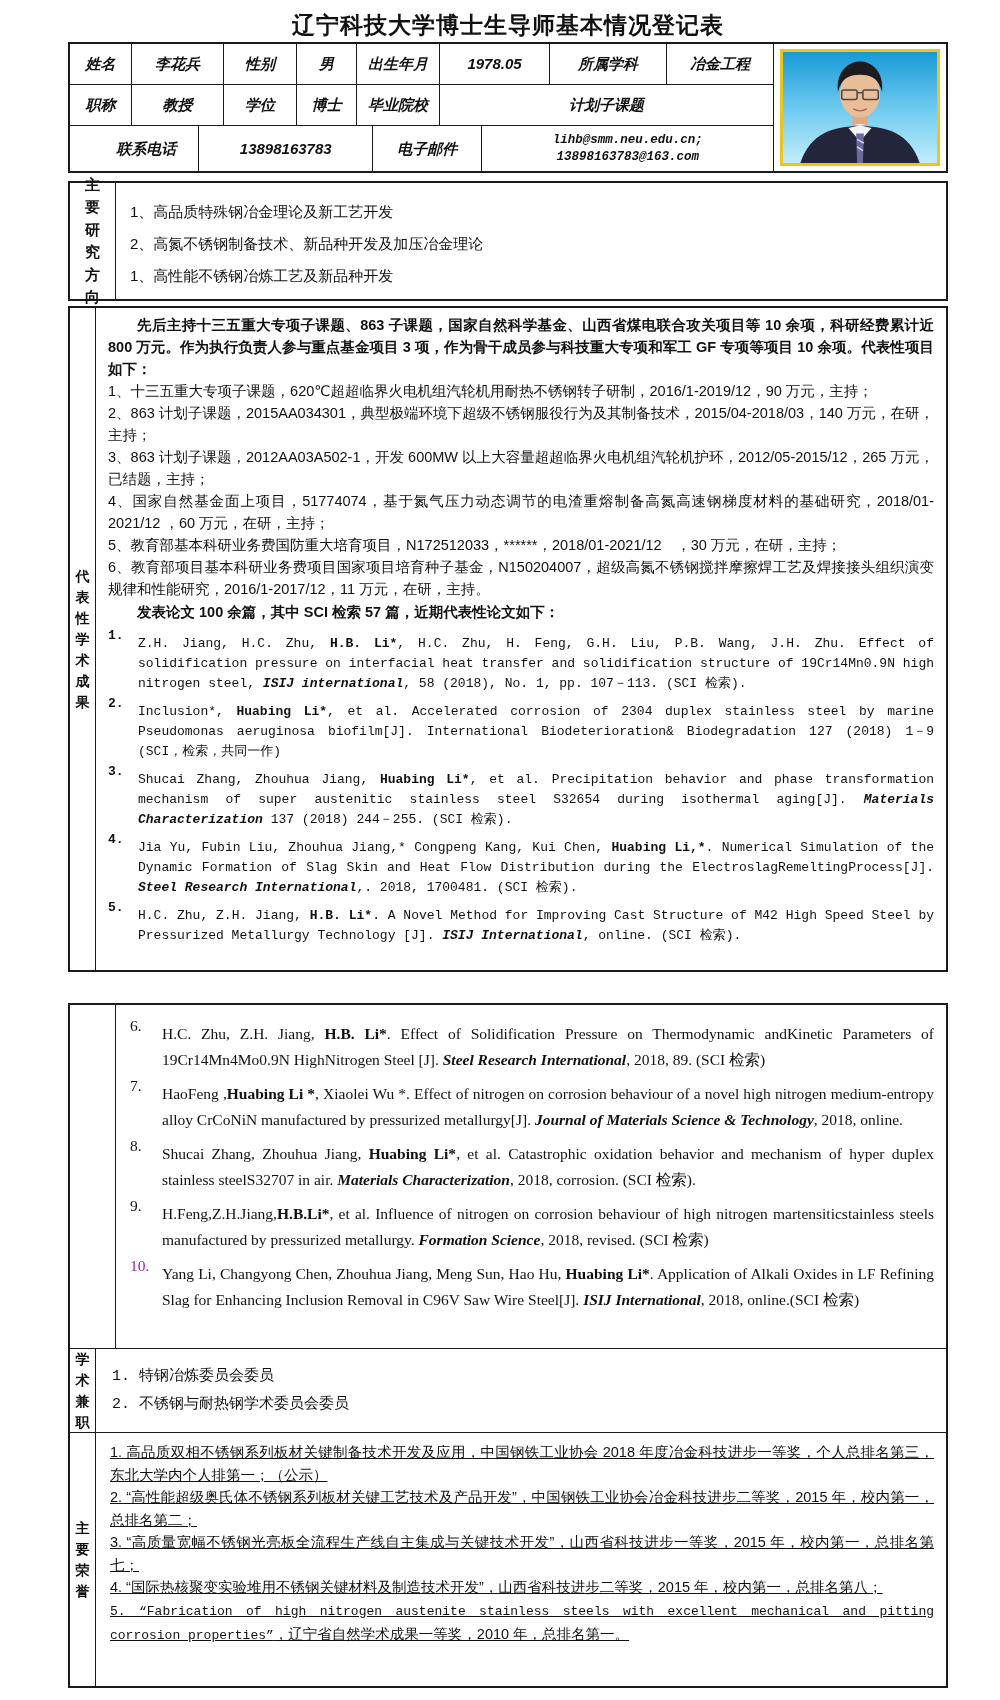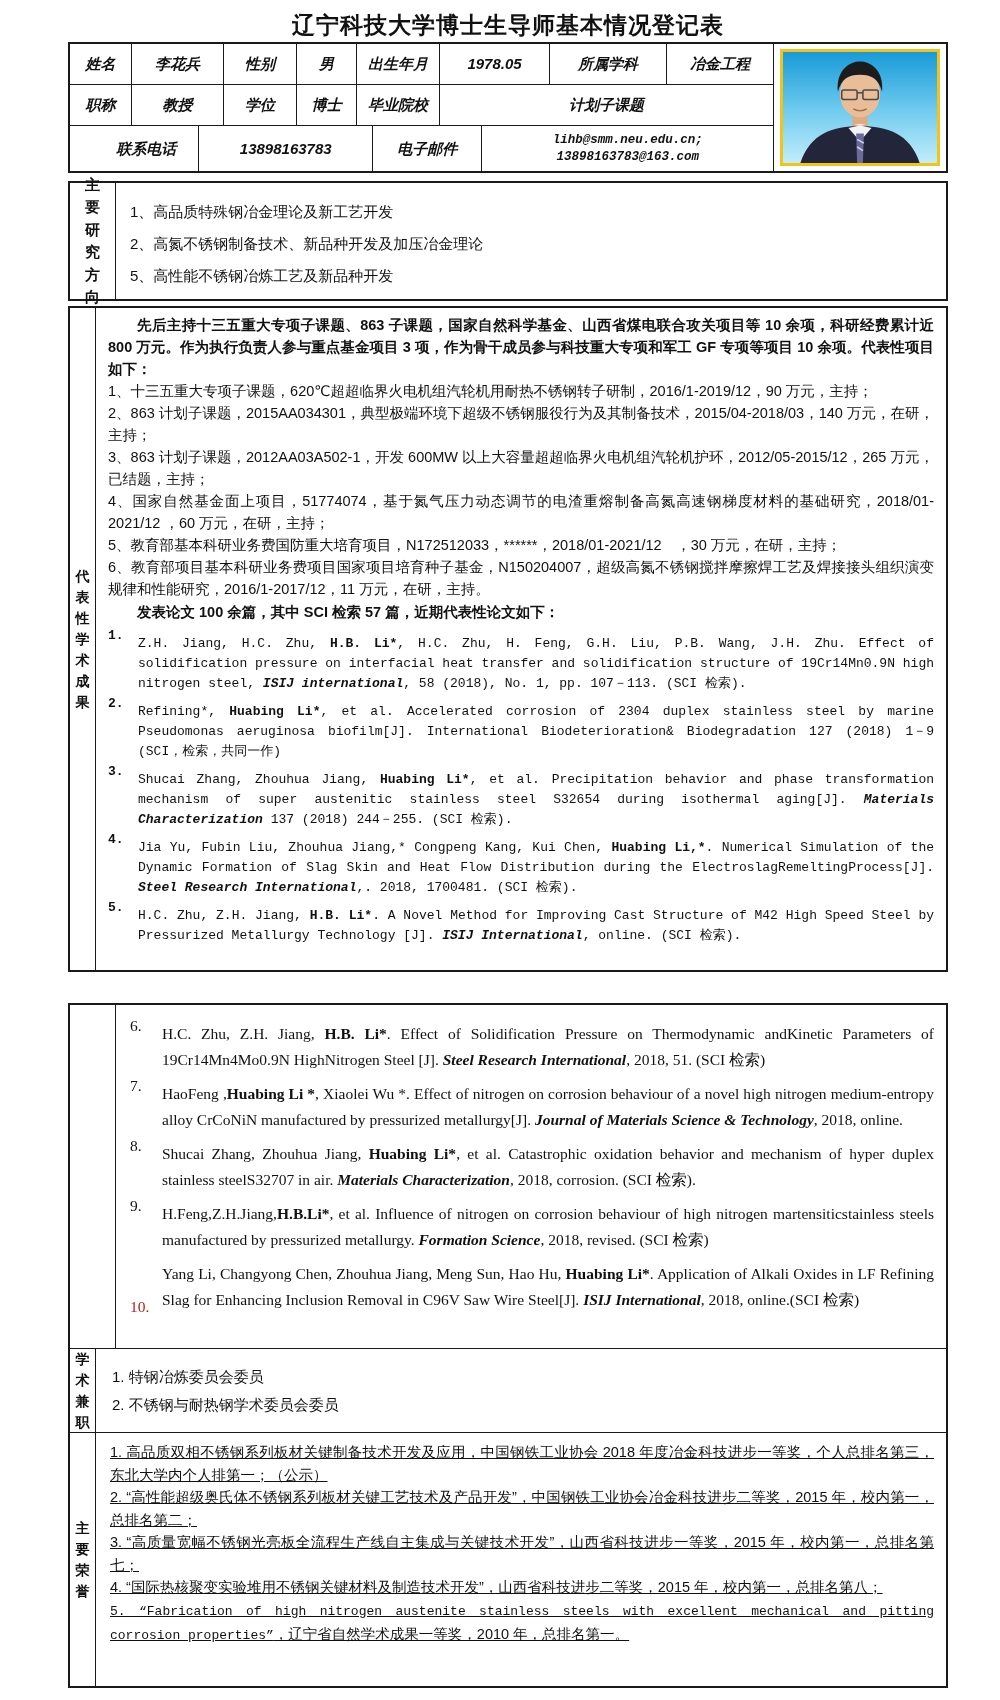--- a/index.html
+++ b/index.html
@@ -67,21 +67,21 @@
   .seg-m { font-family:"Liberation Mono","DejaVu Sans Mono",monospace; font-size:13px; }
 
   
   .page2 { margin-top:31px; border:2px solid #1a1a1a; }
   .p2row { display:flex; border-bottom:1.5px solid #1a1a1a; }
   .p2row:last-child { border-bottom:none; }
   .block-cont { height:344px; }
   .block-pos { height:84px; }
   .block-honor { height:253px; }
   .block-pos .vcontent { padding:10px 14px 0 16px; font-size:15px; }
-  .block-pos .line-item { margin-top:8px; line-height:20px; }
+  .block-pos .line-item { margin-top:8px; line-height:20px;font-family:Liberation Mono, monospace; }
   .block-honor .vcontent { padding:8px 12px 0 14px; font-size:14.5px; line-height:22.5px;text-decoration:underline; }
   .block-honor .rich-item { text-align:justify; }
 </style>
 </head>
 <body>
 
 <div class="page">
 
   <div class="doc-title">辽宁科技大学博士生导师基本情况登记表</div>
 
@@ -146,21 +146,21 @@
   <div class="vblock block-research">
     <div class="vlabel w46">主
 要
 研
 究
 方
 向</div>
     <div class="vcontent">
         <div class="line-item">1、高品质特殊钢冶金理论及新工艺开发</div>
         <div class="line-item">2、高氮不锈钢制备技术、新品种开发及加压冶金理论</div>
-        <div class="line-item">5、高性能不锈钢冶炼工艺及新品种开发</div>
+        <div class="line-item">1、高性能不锈钢冶炼工艺及新品种开发</div>
       </div>
   </div>
 
   <div class="vblock block-ach">
     <div class="vlabel w26">代
 表
 性
 学
 术
 成
@@ -176,21 +176,21 @@
           <div class="line-item">6、教育部项目基本科研业务费项目国家项目培育种子基金，N150204007，超级高氮不锈钢搅拌摩擦焊工艺及焊接接头组织演变规律和性能研究，2016/1-2017/12，11 万元，在研，主持。</div>
         </div>
       <div class="cn-text pub-intro">发表论文 100 余篇，其中 SCI 检索 57 篇，近期代表性论文如下：</div>
       <div class="papers-mono">
           <div class="rich-item hang">
             <span class="pnum">1.</span>
             <span class="pbody"><span>Z.H. Jiang, H.C. Zhu, </span><span class="seg-b">H.B. Li*</span><span>, H.C. Zhu, H. Feng, G.H. Liu, P.B. Wang, J.H. Zhu. Effect of solidification pressure on interfacial heat transfer and solidification structure of 19Cr14Mn0.9N high nitrogen steel, </span><span class="seg-b seg-i">ISIJ international</span><span>, 58 (2018), No. 1, pp. 107－113. (SCI 检索).</span></span>
           </div>
           <div class="rich-item hang">
             <span class="pnum">2.</span>
-            <span class="pbody"><span>Refining*, </span><span class="seg-b">Huabing Li*</span><span>, et al. Accelerated corrosion of 2304 duplex stainless steel by marine Pseudomonas aeruginosa biofilm[J]. International Biodeterioration&amp; Biodegradation 127 (2018) 1－9 (SCI，检索，共同一作)</span></span>
+            <span class="pbody"><span>Inclusion*, </span><span class="seg-b">Huabing Li*</span><span>, et al. Accelerated corrosion of 2304 duplex stainless steel by marine Pseudomonas aeruginosa biofilm[J]. International Biodeterioration&amp; Biodegradation 127 (2018) 1－9 (SCI，检索，共同一作)</span></span>
           </div>
           <div class="rich-item hang">
             <span class="pnum">3.</span>
             <span class="pbody"><span>Shucai Zhang, Zhouhua Jiang, </span><span class="seg-b">Huabing Li*</span><span>, et al.  Precipitation behavior and phase transformation mechanism of super austenitic stainless steel S32654 during isothermal aging[J]. </span><span class="seg-b seg-i">Materials Characterization</span><span> 137 (2018) 244－255. (SCI 检索).</span></span>
           </div>
           <div class="rich-item hang">
             <span class="pnum">4.</span>
             <span class="pbody"><span>Jia Yu, Fubin Liu, Zhouhua Jiang,* Congpeng Kang, Kui Chen, </span><span class="seg-b">Huabing Li,*</span><span>.  Numerical Simulation of the Dynamic Formation of Slag Skin and Heat Flow Distribution during the ElectroslagRemeltingProcess[J]. </span><span class="seg-b seg-i">Steel Research International</span><span>,. 2018, 1700481. (SCI 检索).</span></span>
           </div>
           <div class="rich-item hang">
@@ -200,36 +200,36 @@
         </div>
     </div>
   </div>
 
   <div class="page2">
     <div class="p2row block-cont">
       <div class="vlabel w46"></div>
       <div class="vcontent papers-serif">
           <div class="rich-item hang">
             <span class="pnum">6.</span>
-            <span class="pbody"><span>H.C. Zhu, Z.H. Jiang, </span><span class="seg-b">H.B. Li*</span><span>. Effect of Solidification Pressure on Thermodynamic andKinetic Parameters of 19Cr14Mn4Mo0.9N HighNitrogen Steel [J]. </span><span class="seg-b seg-i">Steel Research International</span><span>, 2018, 51. (SCI 检索)</span></span>
+            <span class="pbody"><span>H.C. Zhu, Z.H. Jiang, </span><span class="seg-b">H.B. Li*</span><span>. Effect of Solidification Pressure on Thermodynamic andKinetic Parameters of 19Cr14Mn4Mo0.9N HighNitrogen Steel [J]. </span><span class="seg-b seg-i">Steel Research International</span><span>, 2018, 89. (SCI 检索)</span></span>
           </div>
           <div class="rich-item hang">
             <span class="pnum">7.</span>
             <span class="pbody"><span>HaoFeng ,</span><span class="seg-b">Huabing Li *</span><span>, Xiaolei Wu *.   Effect of nitrogen on corrosion behaviour of a novel high nitrogen medium-entropy alloy CrCoNiN manufactured by pressurized metallurgy[J]. </span><span class="seg-b seg-i">Journal of Materials Science &amp; Technology</span><span>, 2018, online.</span></span>
           </div>
           <div class="rich-item hang">
             <span class="pnum">8.</span>
             <span class="pbody"><span>Shucai Zhang, Zhouhua Jiang, </span><span class="seg-b">Huabing Li*</span><span>, et al. Catastrophic oxidation behavior and mechanism of hyper duplex stainless steelS32707 in air. </span><span class="seg-b seg-i">Materials Characterization</span><span>, 2018, corrosion. (SCI 检索).</span></span>
           </div>
           <div class="rich-item hang">
             <span class="pnum">9.</span>
             <span class="pbody"><span>H.Feng,Z.H.Jiang,</span><span class="seg-b">H.B.Li*</span><span>, et al. Influence of nitrogen on corrosion behaviour of high nitrogen martensiticstainless steels manufactured by pressurized metallurgy. </span><span class="seg-b seg-i">Formation Science</span><span>, 2018, revised. (SCI 检索)</span></span>
           </div>
           <div class="rich-item hang">
-            <span class="pnum" style="color: #b91c1c; margin-top: 41px;">10.</span>
+            <span class="pnum" style="color: #a21caf;">10.</span>
             <span class="pbody"><span>Yang Li, Changyong Chen, Zhouhua Jiang, Meng Sun, Hao Hu, </span><span class="seg-b">Huabing Li*</span><span>. Application of Alkali Oxides in LF Refining Slag for Enhancing Inclusion Removal in C96V Saw Wire Steel[J]. </span><span class="seg-b seg-i">ISIJ International</span><span>, 2018, online.(SCI 检索)</span></span>
           </div>
         </div>
     </div>
     <div class="p2row block-pos">
       <div class="vlabel w26">学
 术
 兼
 职</div>
       <div class="vcontent">

